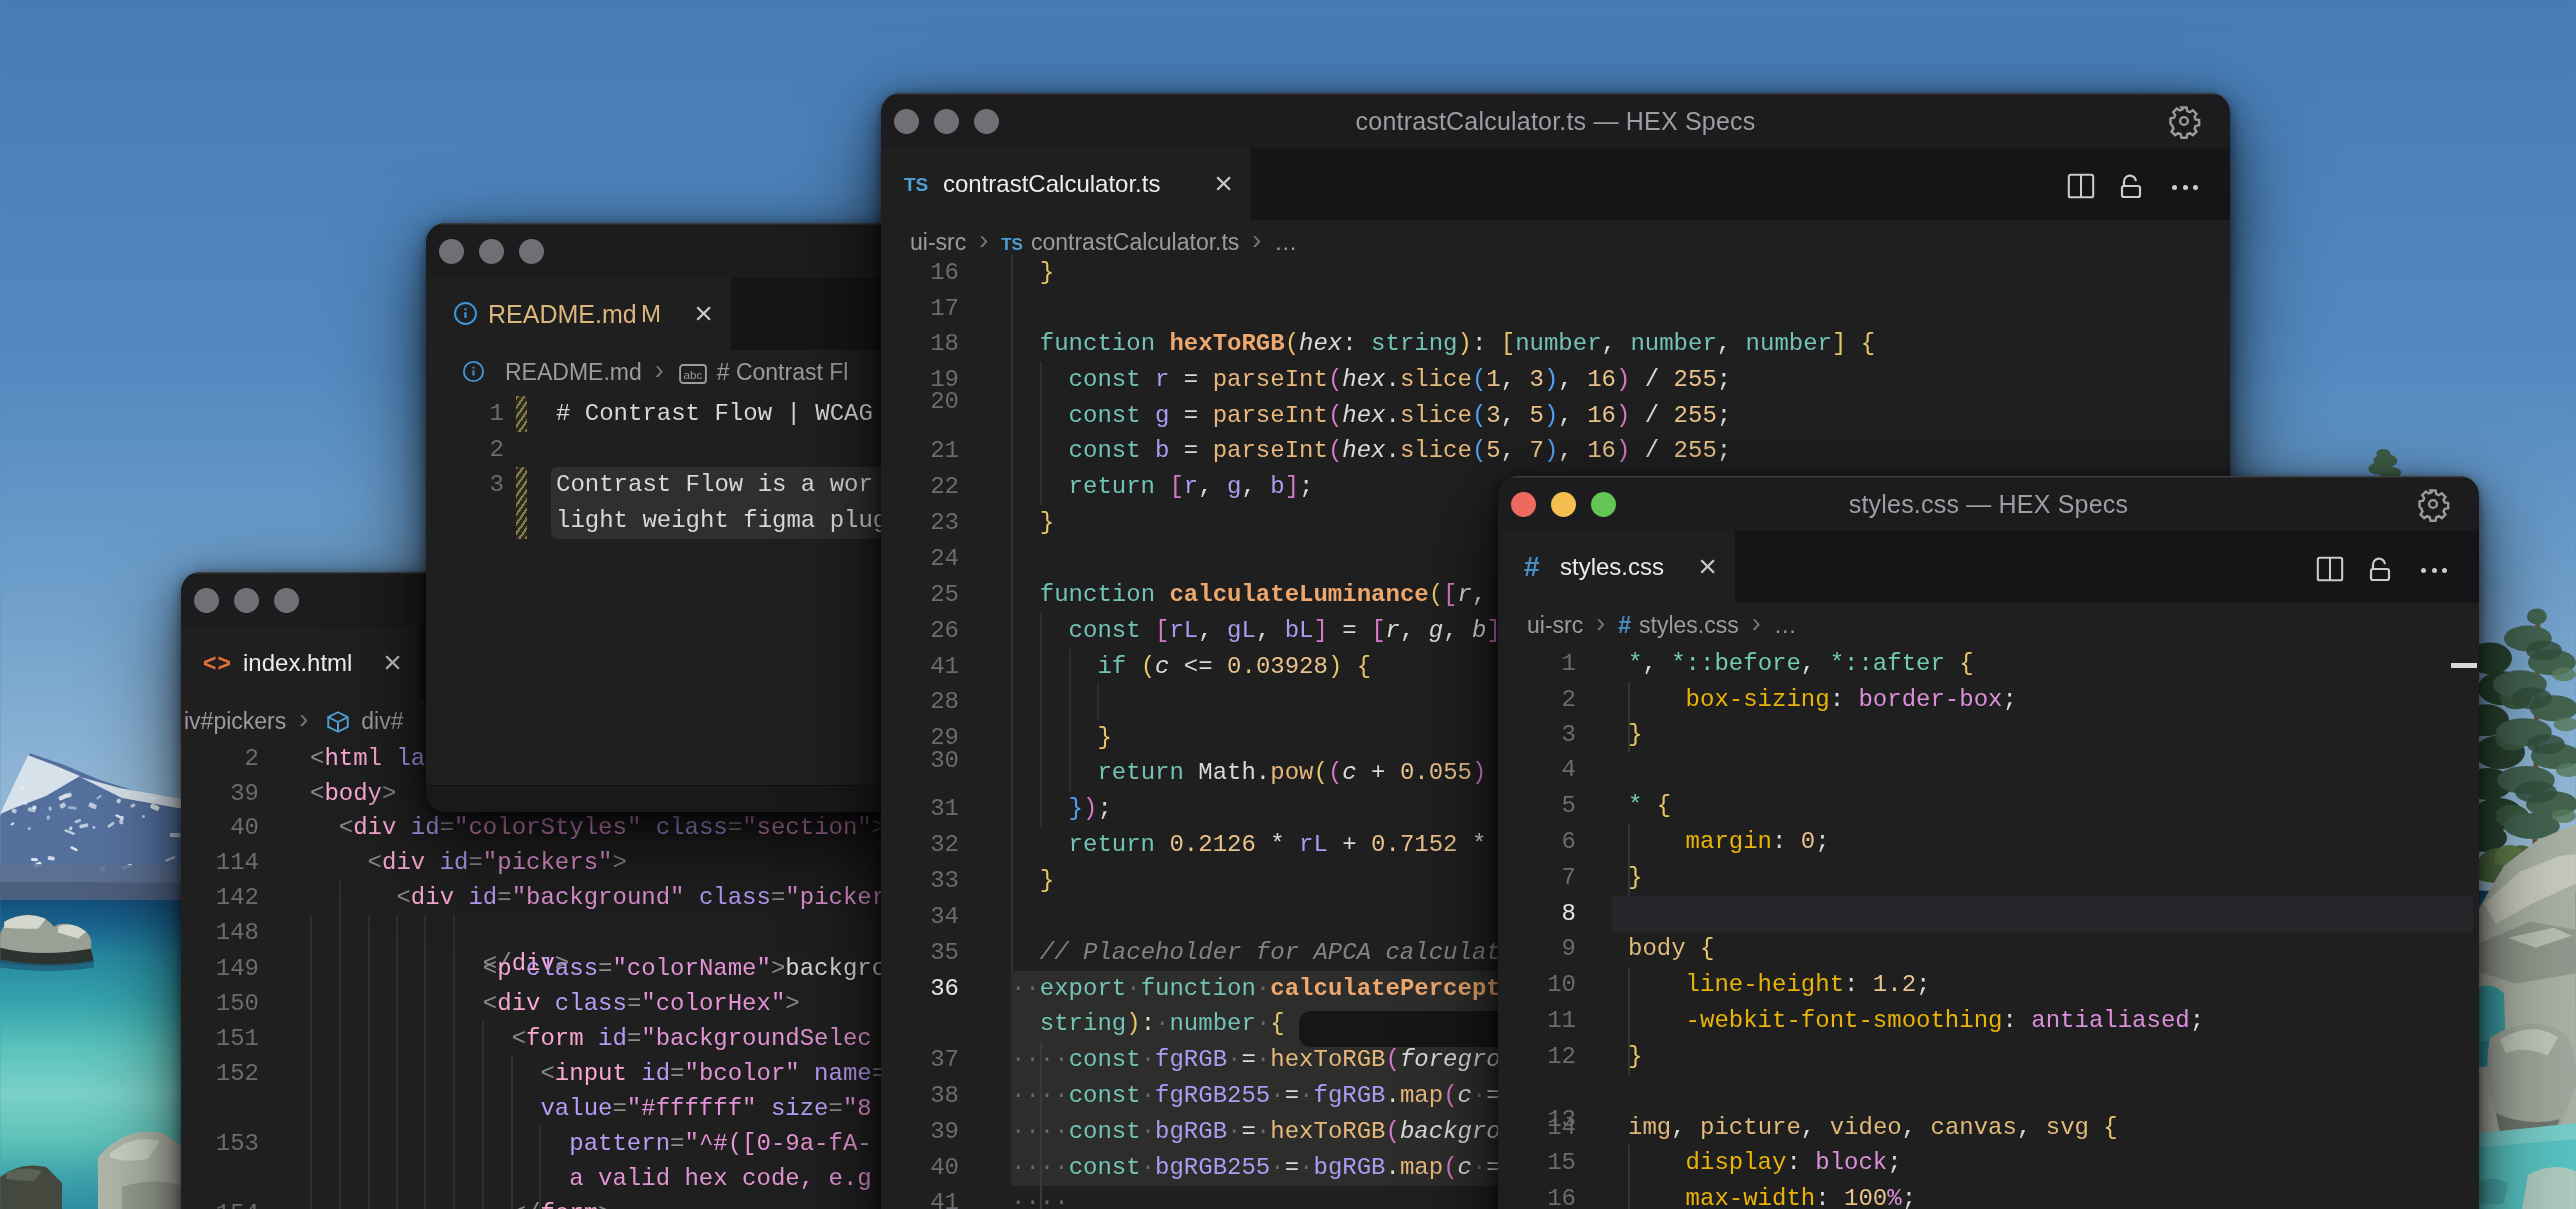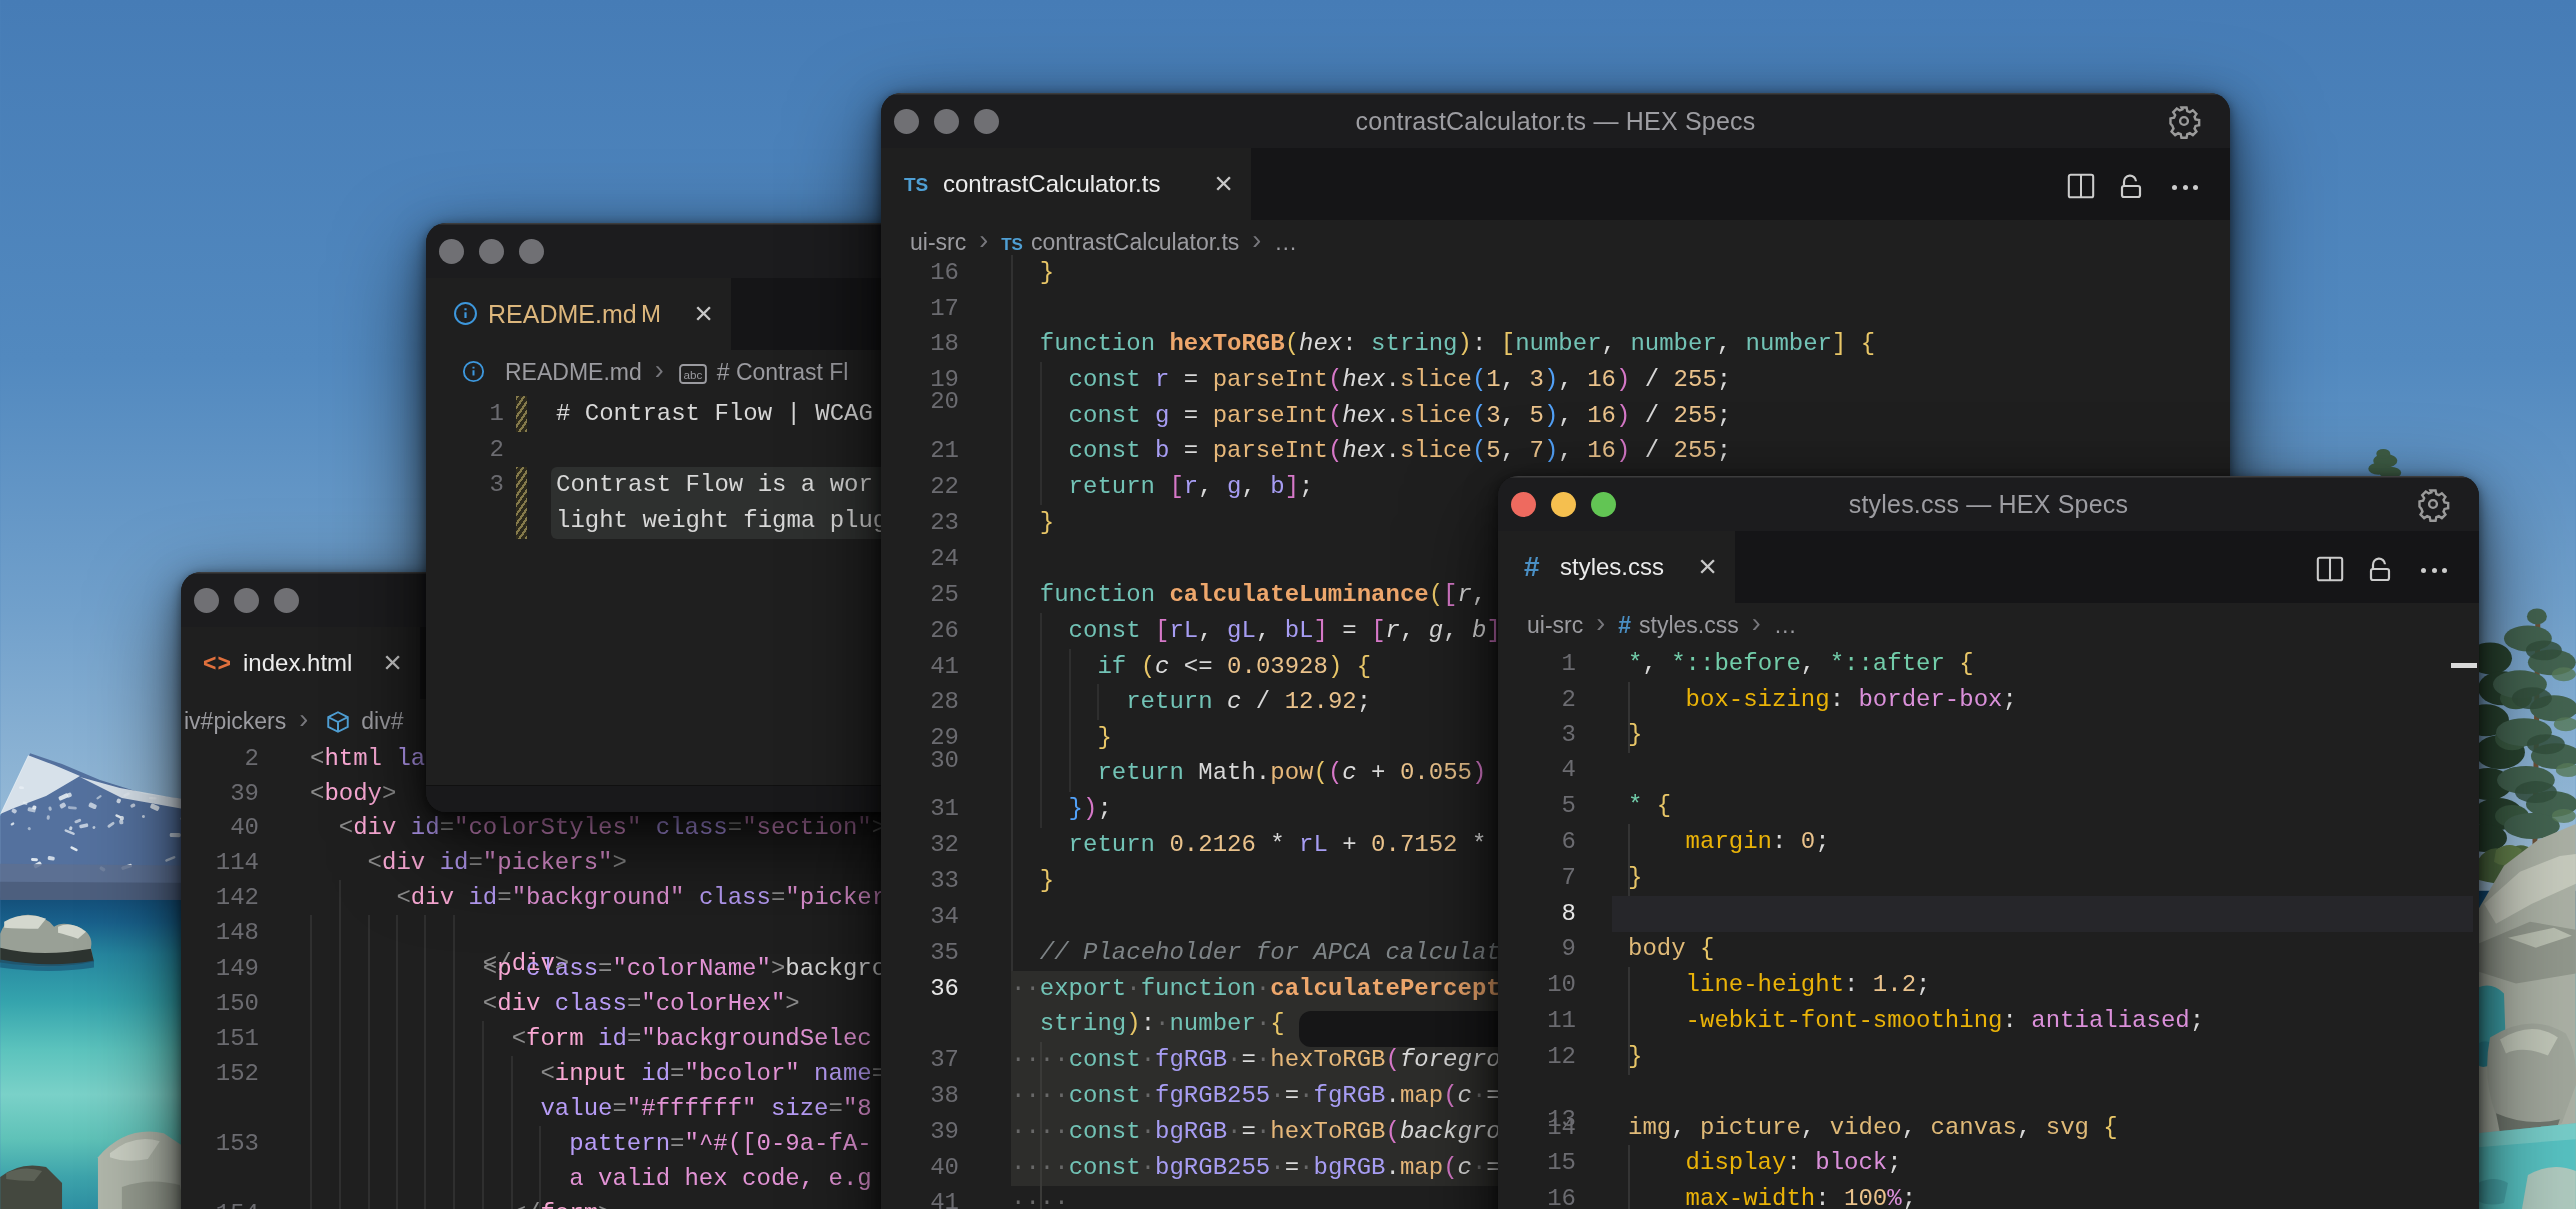--- a/index.html
+++ b/index.html
@@ -402,21 +402,20 @@
 <div class="ln" style="top:412px">23</div>
 <div class="r" style="left:130px;top:412px;">  <b class="b1">}</b></div>
 <div class="ln" style="top:448px">24</div>
 <div class="ln" style="top:484px">25</div>
 <div class="r" style="left:130px;top:484px;">  <b class="k">function</b> <b class="fd">calculateLuminance</b><b class="b1">(</b><b class="b2">[</b><b class="i">r</b><b class="p">,</b> <b class="i">g</b><b class="p">,</b> <b class="i">b</b><b class="b2">]</b><b class="p">:</b> <b class="b1">[</b><b class="k">number</b><b class="p">,</b> <b class="k">number</b><b class="b1">]</b></div>
 <div class="ln" style="top:520px">26</div>
 <div class="r" style="left:130px;top:520px;">    <b class="k">const</b> <b class="b2">[</b><b class="v">rL</b><b class="p">,</b> <b class="v">gL</b><b class="p">,</b> <b class="v">bL</b><b class="b2">]</b> <b class="p">=</b> <b class="b2">[</b><b class="i">r</b><b class="p">,</b> <b class="i">g</b><b class="p">,</b> <b class="i">b</b><b class="b2">]</b><b class="p">.</b><b class="fc">map</b><b class="b3">(</b></div>
 <div class="ln" style="top:556px">41</div>
 <div class="r" style="left:130px;top:556px;">      <b class="k">if</b> <b class="b1">(</b><b class="i">c</b> <b class="p">&lt;=</b> <b class="n">0.03928</b><b class="b1">)</b> <b class="b1">{</b></div>
 <div class="ln" style="top:591px">28</div>
-<div class="r" style="left:130px;top:591px;">        <b class="k">return</b> <b class="i">c</b> <b class="p">/</b> <b class="n">12.92</b><b class="p">;</b></div>
 <div class="ln" style="top:627px">29</div>
 <div class="r" style="left:130px;top:627px;">      <b class="b1">}</b></div>
 <div class="ln" style="top:650px">30</div>
 <div class="r" style="left:130px;top:662px;">      <b class="k">return</b> <b class="p">Math</b><b class="p">.</b><b class="fc">pow</b><b class="b1">(</b><b class="b2">(</b><b class="i">c</b> <b class="p">+</b> <b class="n">0.055</b><b class="b2">)</b> <b class="p">/</b></div>
 <div class="ln" style="top:698px">31</div>
 <div class="r" style="left:130px;top:698px;">    <b class="b3">}</b><b class="b2">)</b><b class="p">;</b></div>
 <div class="ln" style="top:734px">32</div>
 <div class="r" style="left:130px;top:734px;">    <b class="k">return</b> <b class="n">0.2126</b> <b class="p">*</b> <b class="v">rL</b> <b class="p">+</b> <b class="n">0.7152</b> <b class="p">*</b> <b class="v">gL</b></div>
 <div class="ln" style="top:770px">33</div>
 <div class="r" style="left:130px;top:770px;">  <b class="b1">}</b></div>

